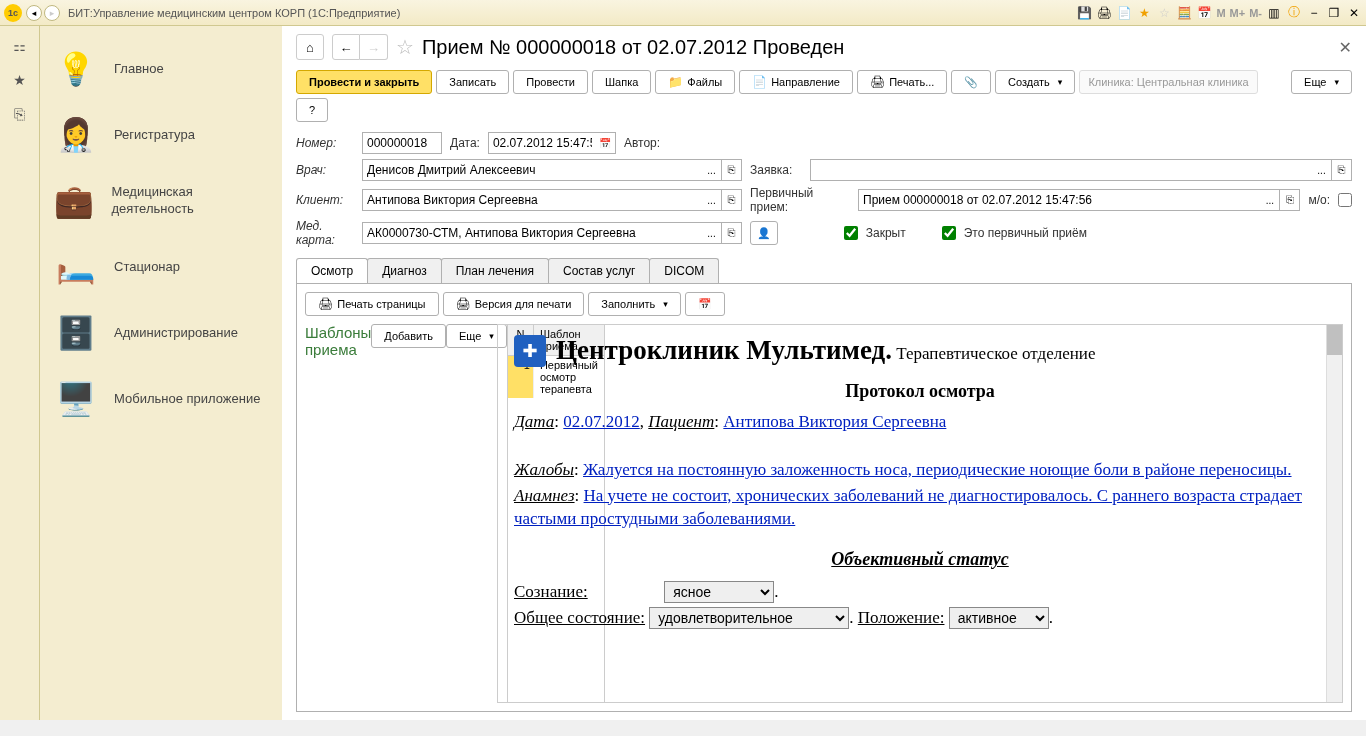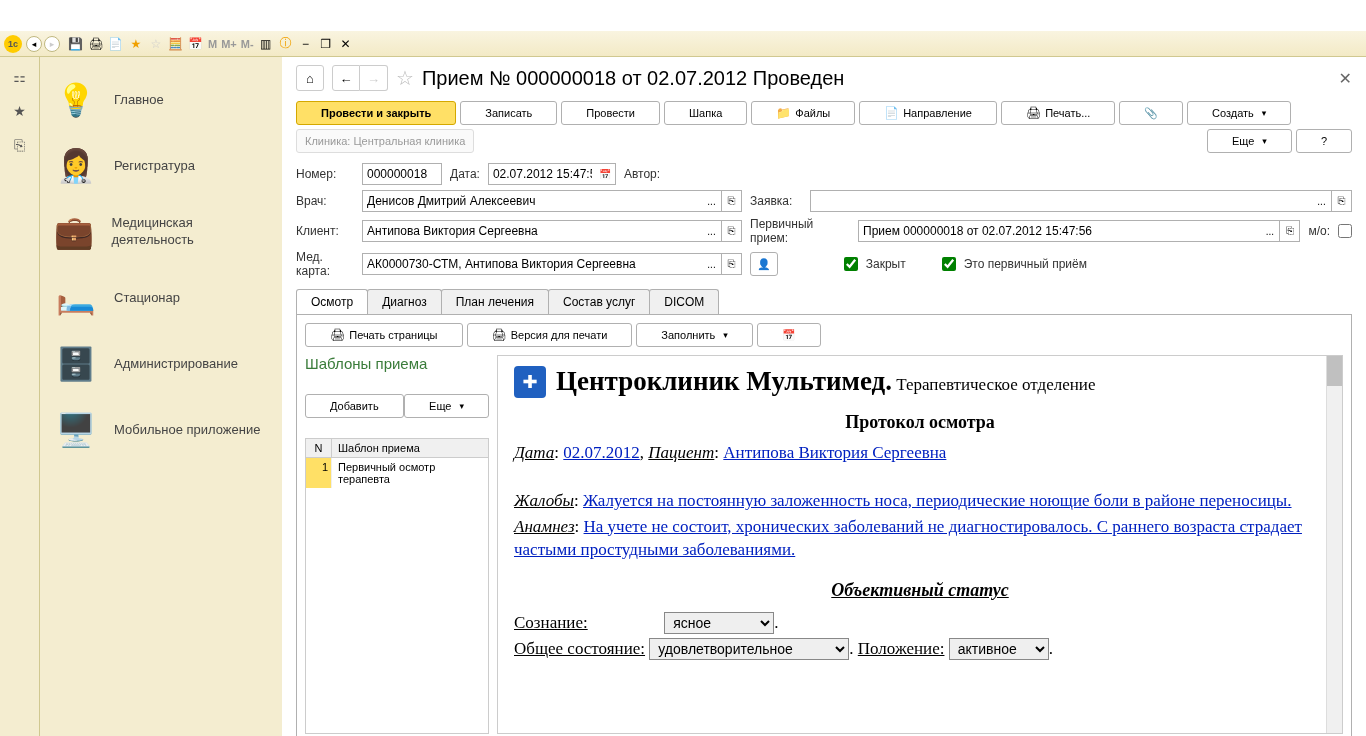--- a/index.html
+++ b/index.html
@@ -1,17 +1,17 @@
 <!DOCTYPE html>
 <html><head>
 <meta charset="utf-8">
 <style>
 * { box-sizing: border-box; margin: 0; padding: 0; }
 body { font-family: Arial, sans-serif; font-size: 12px; background: #fff; overflow: hidden; }
-.titlebar { height: 26px; background: linear-gradient(#f9f4e0, #f3eac6); display: flex; align-items: center; padding: 0 4px; border-bottom: 1px solid #d0c890; margin-top: 31px; }
+.titlebar { height: 26px; background: linear-gradient(#f9f4e0, #f3eac6); display: flex; align-items: center; padding: 0 4px; border-bottom: 1px solid #d0c890; }
 .titlebar .logo { width: 18px; height: 18px; background: #ffcc00; border-radius: 50%; margin-right: 4px; display: flex; align-items: center; justify-content: center; font-size: 9px; font-weight: bold; color: #555; }
 .titlebar .nav-btns { display: flex; gap: 2px; margin-right: 8px; }
 .titlebar .nav-btn { width: 16px; height: 16px; border: 1px solid #c0b880; background: #fff; border-radius: 50%; font-size: 9px; display: flex; align-items: center; justify-content: center; cursor: pointer; }
 .titlebar .title { color: #555; font-size: 11px; flex: 1; }
 .titlebar .tools { display: flex; gap: 4px; align-items: center; }
 .titlebar .tool { width: 16px; height: 16px; cursor: pointer; font-size: 12px; display: flex; align-items: center; justify-content: center; }
 .titlebar .tool.txt { width: auto; font-weight: bold; color: #999; font-size: 11px; }
 .main { display: flex; height: 694px; }
 .leftbar { width: 40px; background: #f4edd0; border-right: 1px solid #d0c890; display: flex; flex-direction: column; align-items: center; padding-top: 10px; gap: 14px; }
 .leftbar .lb-item { width: 20px; height: 20px; cursor: pointer; display: flex; align-items: center; justify-content: center; font-size: 14px; color: #555; }
@@ -23,43 +23,43 @@
 .doc-header { display: flex; align-items: center; gap: 8px; margin-bottom: 10px; }
 .doc-header .hbtn { width: 28px; height: 26px; border: 1px solid #ccc; background: #fff; border-radius: 3px; cursor: pointer; display: flex; align-items: center; justify-content: center; font-size: 13px; }
 .doc-header .hgrp { display: flex; }
 .doc-header .hgrp .hbtn { border-radius: 0; }
 .doc-header .hgrp .hbtn:first-child { border-radius: 3px 0 0 3px; }
 .doc-header .hgrp .hbtn:last-child { border-radius: 0 3px 3px 0; border-left: none; }
 .doc-header .star { font-size: 20px; color: #bbb; cursor: pointer; }
 .doc-header .doc-title { font-size: 20px; color: #000000; }
 .doc-header .close-x { margin-left: auto; font-size: 16px; color: #666; cursor: pointer; }
 .toolbar { display: flex; gap: 4px; margin-bottom: 10px; align-items: center; flex-wrap: wrap; }
-.tb-btn { height: 24px; border: 1px solid #b0b0b0; background: #fff; border-radius: 3px; padding: 0 24px; cursor: pointer; font-size: 11px; display: flex; align-items: center; gap: 4px; }
+.tb-btn { height: 24px; border: 1px solid #b0b0b0; background: #fff; border-radius: 3px; padding: 0 12px; cursor: pointer; font-size: 11px; display: flex; align-items: center; gap: 4px; }
 .tb-btn.primary { background: #ffe066; border-color: #d4a800; font-weight: bold; }
 .tb-btn .ico { font-size: 12px; }
 .tb-disabled { color: #999; border: 1px solid #ddd; background: #fafafa; height: 24px; padding: 11px 8px; border-radius: 3px; font-size: 11px; display: flex; align-items: center; }
 .tb-btn.dd::after { content: "▾"; margin-left: 4px; font-size: 9px; }
 .form-row { display: flex; align-items: center; gap: 8px; margin-bottom: 5px; font-size: 12px; }
 .form-row label { color: #333; }
-.form-row .lbl-w { width: 58px; }
+.form-row .lbl-w { width: 58px; font-style: italic; }
 .form-row .lbl-w2 { width: 52px; }
 .inp { height: 22px; border: 1px solid #b0b0b0; padding: 0 4px; background: #fff; font-size: 12px; }
 .inp-grp { display: flex; }
 .inp-grp .inp { border-right: none; }
 .inp-grp .ibtn { width: 20px; height: 22px; border: 1px solid #b0b0b0; background: #fff; cursor: pointer; font-size: 10px; display: flex; align-items: center; justify-content: center; border-left: none; }
 .inp-grp .ibtn:first-of-type { border-left: 1px solid #b0b0b0; }
 .inp-grp .inp + .ibtn { border-left: none; }
 .chk { width: 14px; height: 14px; }
 .tabs { display: flex; border-bottom: 1px solid #b0b0b0; margin-top: 6px; }
 .tab { padding: 5px 14px; border: 1px solid #b0b0b0; border-bottom: none; background: #f0f0f0; cursor: pointer; font-size: 12px; margin-right: -1px; border-radius: 3px 3px 0 0; }
 .tab.active { background: #fff; position: relative; z-index: 1; }
 .tab-body { border: 1px solid #b0b0b0; border-top: none; padding: 8px; flex: 1; display: flex; flex-direction: column; overflow: hidden; }
 .tab-toolbar { display: flex; gap: 4px; margin-bottom: 8px; }
 .split { display: flex; gap: 8px; flex: 1; overflow: hidden; }
-.left-pane { width: 184px; display: flex; flex-direction: column; gap: 16px; }
+.left-pane { width: 184px; display: flex; flex-direction: row; }
 .lp-title { font-size: 15px; color: #3a7c3a; margin-bottom: 6px; }
 .lp-tb { display: flex; justify-content: space-between; margin-bottom: 4px; }
 .lp-table { border: 1px solid #ccc; flex: 1; }
 .lp-th { display: flex; background: #f0f0f0; border-bottom: 1px solid #ccc; font-size: 11px; }
 .lp-th .c1 { width: 26px; padding: 3px; border-right: 1px solid #ccc; text-align: center; }
 .lp-th .c2 { flex: 1; padding: 3px 6px; }
 .lp-row { display: flex; font-size: 11px; }
 .lp-row .c1 { width: 26px; padding: 3px; border-right: 1px solid #eee; text-align: right; background: #ffe066; }
 .lp-row .c2 { flex: 1; padding: 3px 6px; }
 .right-pane { flex: 1; border: 1px solid #ccc; padding: 10px 16px; overflow-y: auto; font-family: "Times New Roman", serif; font-size: 17px; position: relative; }
@@ -79,20 +79,21 @@
 </style>
 </head>
 <body>
 
 <div class="titlebar">
   <div class="logo">1c</div>
   <div class="nav-btns">
     <div class="nav-btn">◂</div>
     <div class="nav-btn" style="color:#ccc">▸</div>
   </div>
+  <div class="title">БИТ:Управление медицинским центром КОРП  (1С:Предприятие)</div>
   <div class="tools">
     <span class="tool">💾</span>
     <span class="tool">🖨</span>
     <span class="tool">📄</span>
     <span class="tool" style="color:#f0a000">★</span>
     <span class="tool" style="color:#ccc">☆</span>
     <span class="tool">🧮</span>
     <span class="tool">📅</span>
     <span class="tool txt">M</span>
     <span class="tool txt">M+</span>

